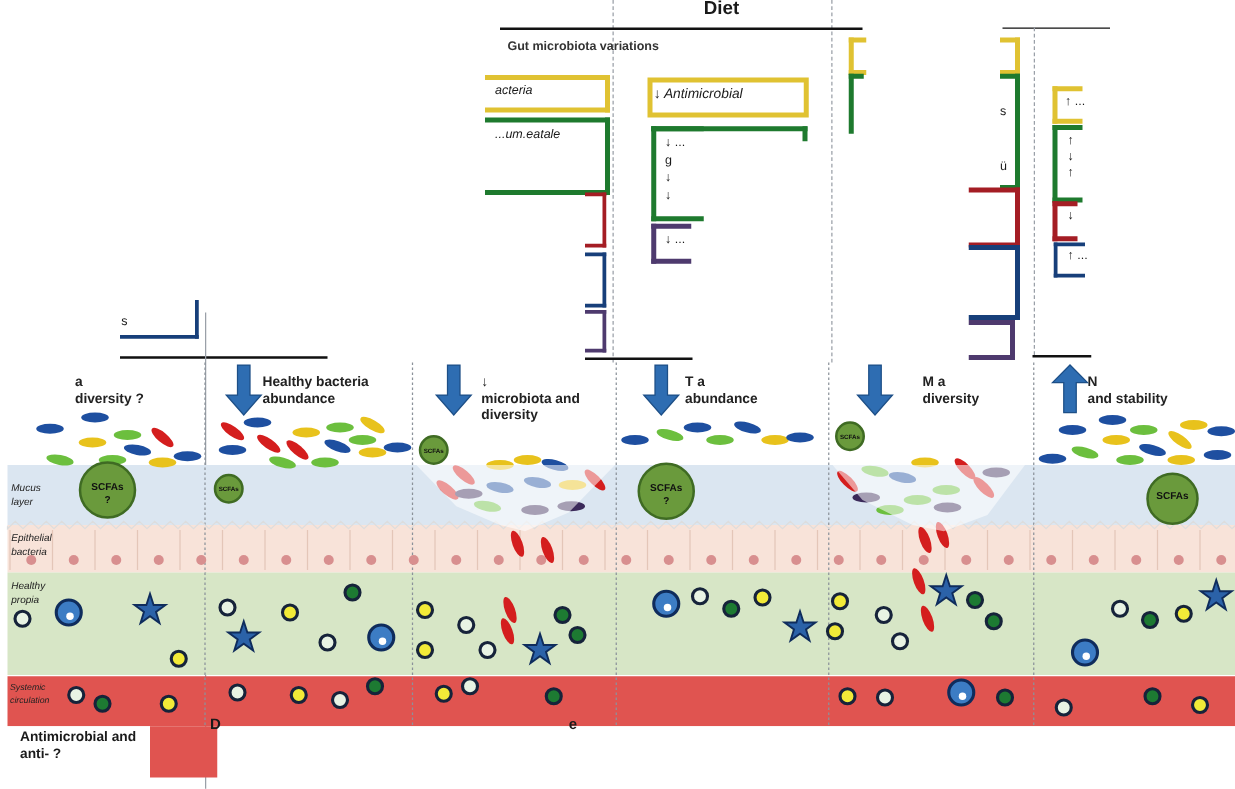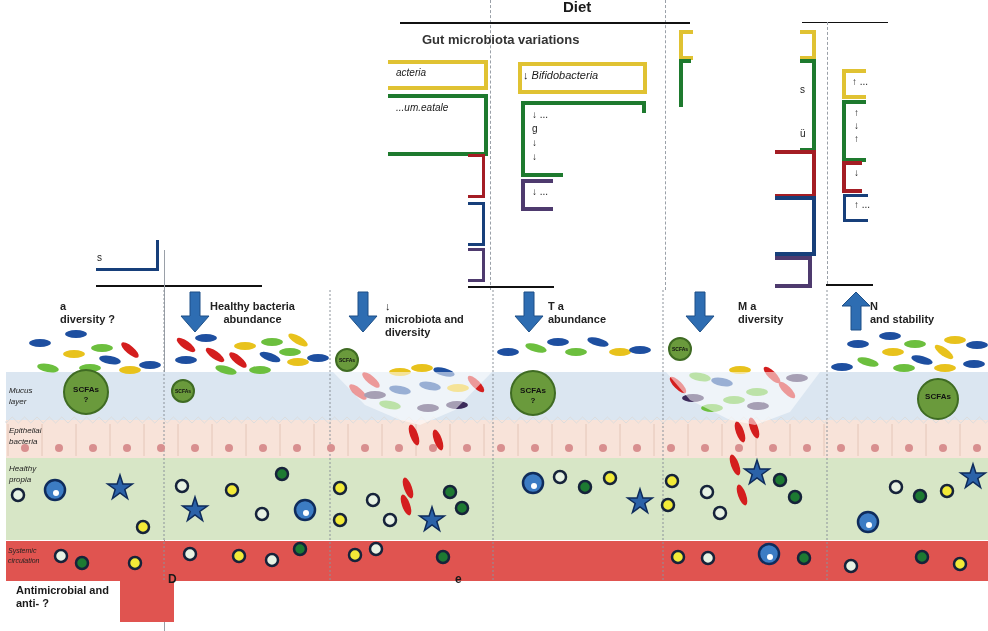--- a/index.html
+++ b/index.html
@@ -17,33 +17,33 @@
   svg{position:absolute;left:0;top:0;}
 </style>
 </head>
 <body>
 
 <div class="abs" style="left:388px;top:0;width:302px;height:290px;background:#fff;"></div>
 <div class="txt bold" style="left:563px;top:-2px;font-size:15px;">Diet</div>
 <div class="vdash" style="left:490px;top:0;height:290px;"></div>
 <div class="vdash" style="left:665px;top:0;height:290px;"></div>
 <div class="hline" style="left:400px;top:22px;width:290px;"></div>
-<div class="txt bold" style="left:422px;top:32px;font-size:13px;color:#333;">Gut microbiota variations</div>
+<div class="txt bold" style="left:406px;top:32px;font-size:10px;color:#333;">Gut microbiota variations</div>
 
 <div class="brk" style="left:388px;top:60px;width:96px;height:22px;border-width:4px;border-color:#e0c232;"></div>
 <div class="txt ital" style="left:396px;top:67px;font-size:10px;">acteria</div>
 <div class="brk" style="left:388px;top:94px;width:96px;height:54px;border-width:4px;border-color:#1e7a2e;"></div>
 <div class="txt ital" style="left:396px;top:102px;font-size:10px;">...um.eatale</div>
 <div class="brk" style="left:468px;top:154px;width:14px;height:38px;border-width:3px;border-color:#a41d24;"></div>
 <div class="brk" style="left:468px;top:202px;width:14px;height:38px;border-width:3px;border-color:#173f7a;"></div>
 <div class="brk" style="left:468px;top:248px;width:14px;height:28px;border-width:3px;border-color:#4e3a6e;"></div>
 <div class="hline" style="left:468px;top:286px;width:86px;"></div>
 
 <div class="brk" style="left:518px;top:62px;width:121px;height:24px;border-width:4px;border-left:4px solid #e0c232;border-color:#e0c232;"></div>
-<div class="txt ital" style="left:523px;top:69px;font-size:11px;">↓ Bifidobacteria</div>
+<div class="txt ital" style="left:523px;top:69px;font-size:11px;">↓ Antimicrobial</div>
 <div class="brkL" style="left:521px;top:101px;width:38px;height:68px;border-width:4px;border-color:#1e7a2e;"></div>
 <div class="abs" style="left:521px;top:101px;width:125px;height:4px;background:#1e7a2e;"></div>
 <div class="abs" style="left:642px;top:101px;width:4px;height:12px;background:#1e7a2e;"></div>
 <div class="txt" style="left:532px;top:108px;font-size:10px;line-height:14px;">
   <div>↓ ...</div>
   <div>g</div>
   <div>↓</div>
   <div>↓</div>
 </div>
 <div class="brkL" style="left:521px;top:179px;width:28px;height:24px;border-width:4px;border-color:#4e3a6e;"></div>
@@ -100,21 +100,21 @@
 
 <div class="txt bold" style="left:16px;top:584px;font-size:11px;width:112px;line-height:13px;">Antimicrobial and anti- ?</div>
 <div class="txt bold" style="left:168px;top:572px;font-size:12px;">D</div>
 <div class="txt bold" style="left:455px;top:572px;font-size:12px;">e</div>
 
 <div id="col-labels">
     <div class="txt bold" style="left: 60px; top: 300px; font-size: 11px; line-height: 13px; color: rgb(34, 34, 34);">
       <div>a</div>
       <div>diversity ?</div>
     </div>
-    <div class="txt bold" style="left: 210px; top: 300px; font-size: 11px; line-height: 13px; color: rgb(34, 34, 34); text-align: center;">
+    <div class="txt bold" style="left: 210px; top: 300px; font-size: 11px; line-height: 13px; color: rgb(34, 34, 34);">
       <div>Healthy bacteria</div>
       <div>abundance</div>
     </div>
     <div class="txt bold" style="left: 385px; top: 300px; font-size: 11px; line-height: 13px; color: rgb(34, 34, 34);">
       <div>↓</div>
       <div>microbiota and</div>
       <div>diversity</div>
     </div>
     <div class="txt bold" style="left: 548px; top: 300px; font-size: 11px; line-height: 13px; color: rgb(34, 34, 34);">
       <div>T            a</div>

